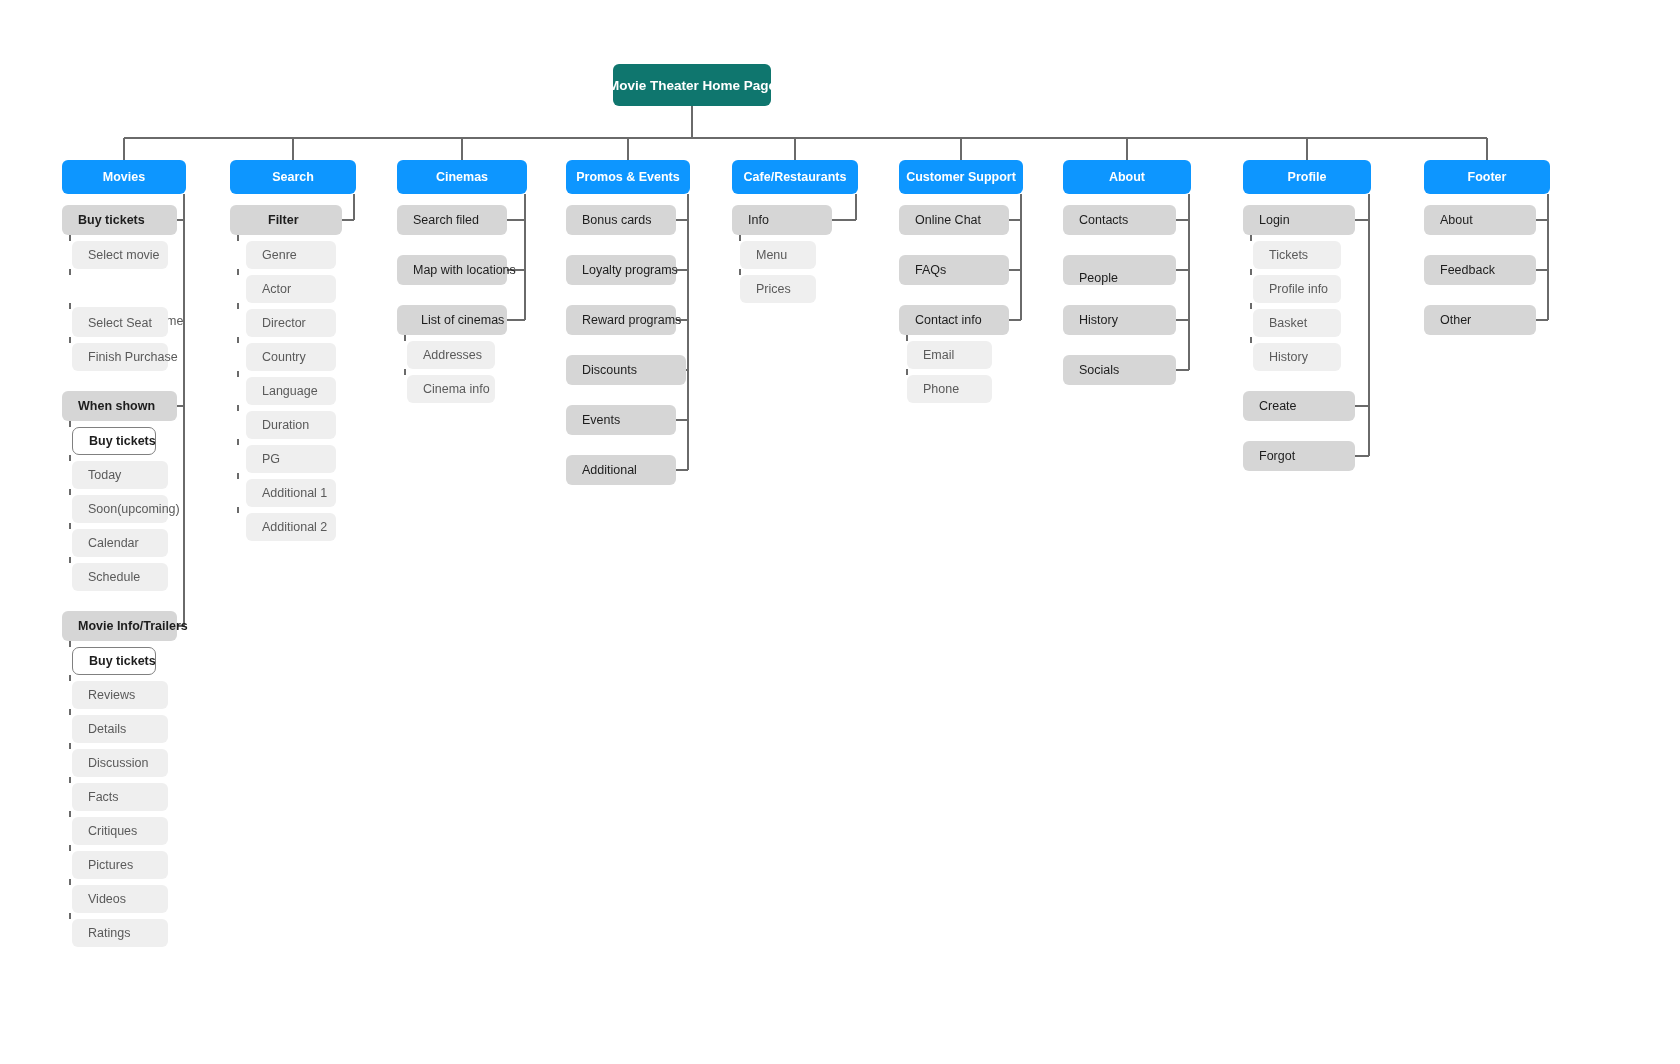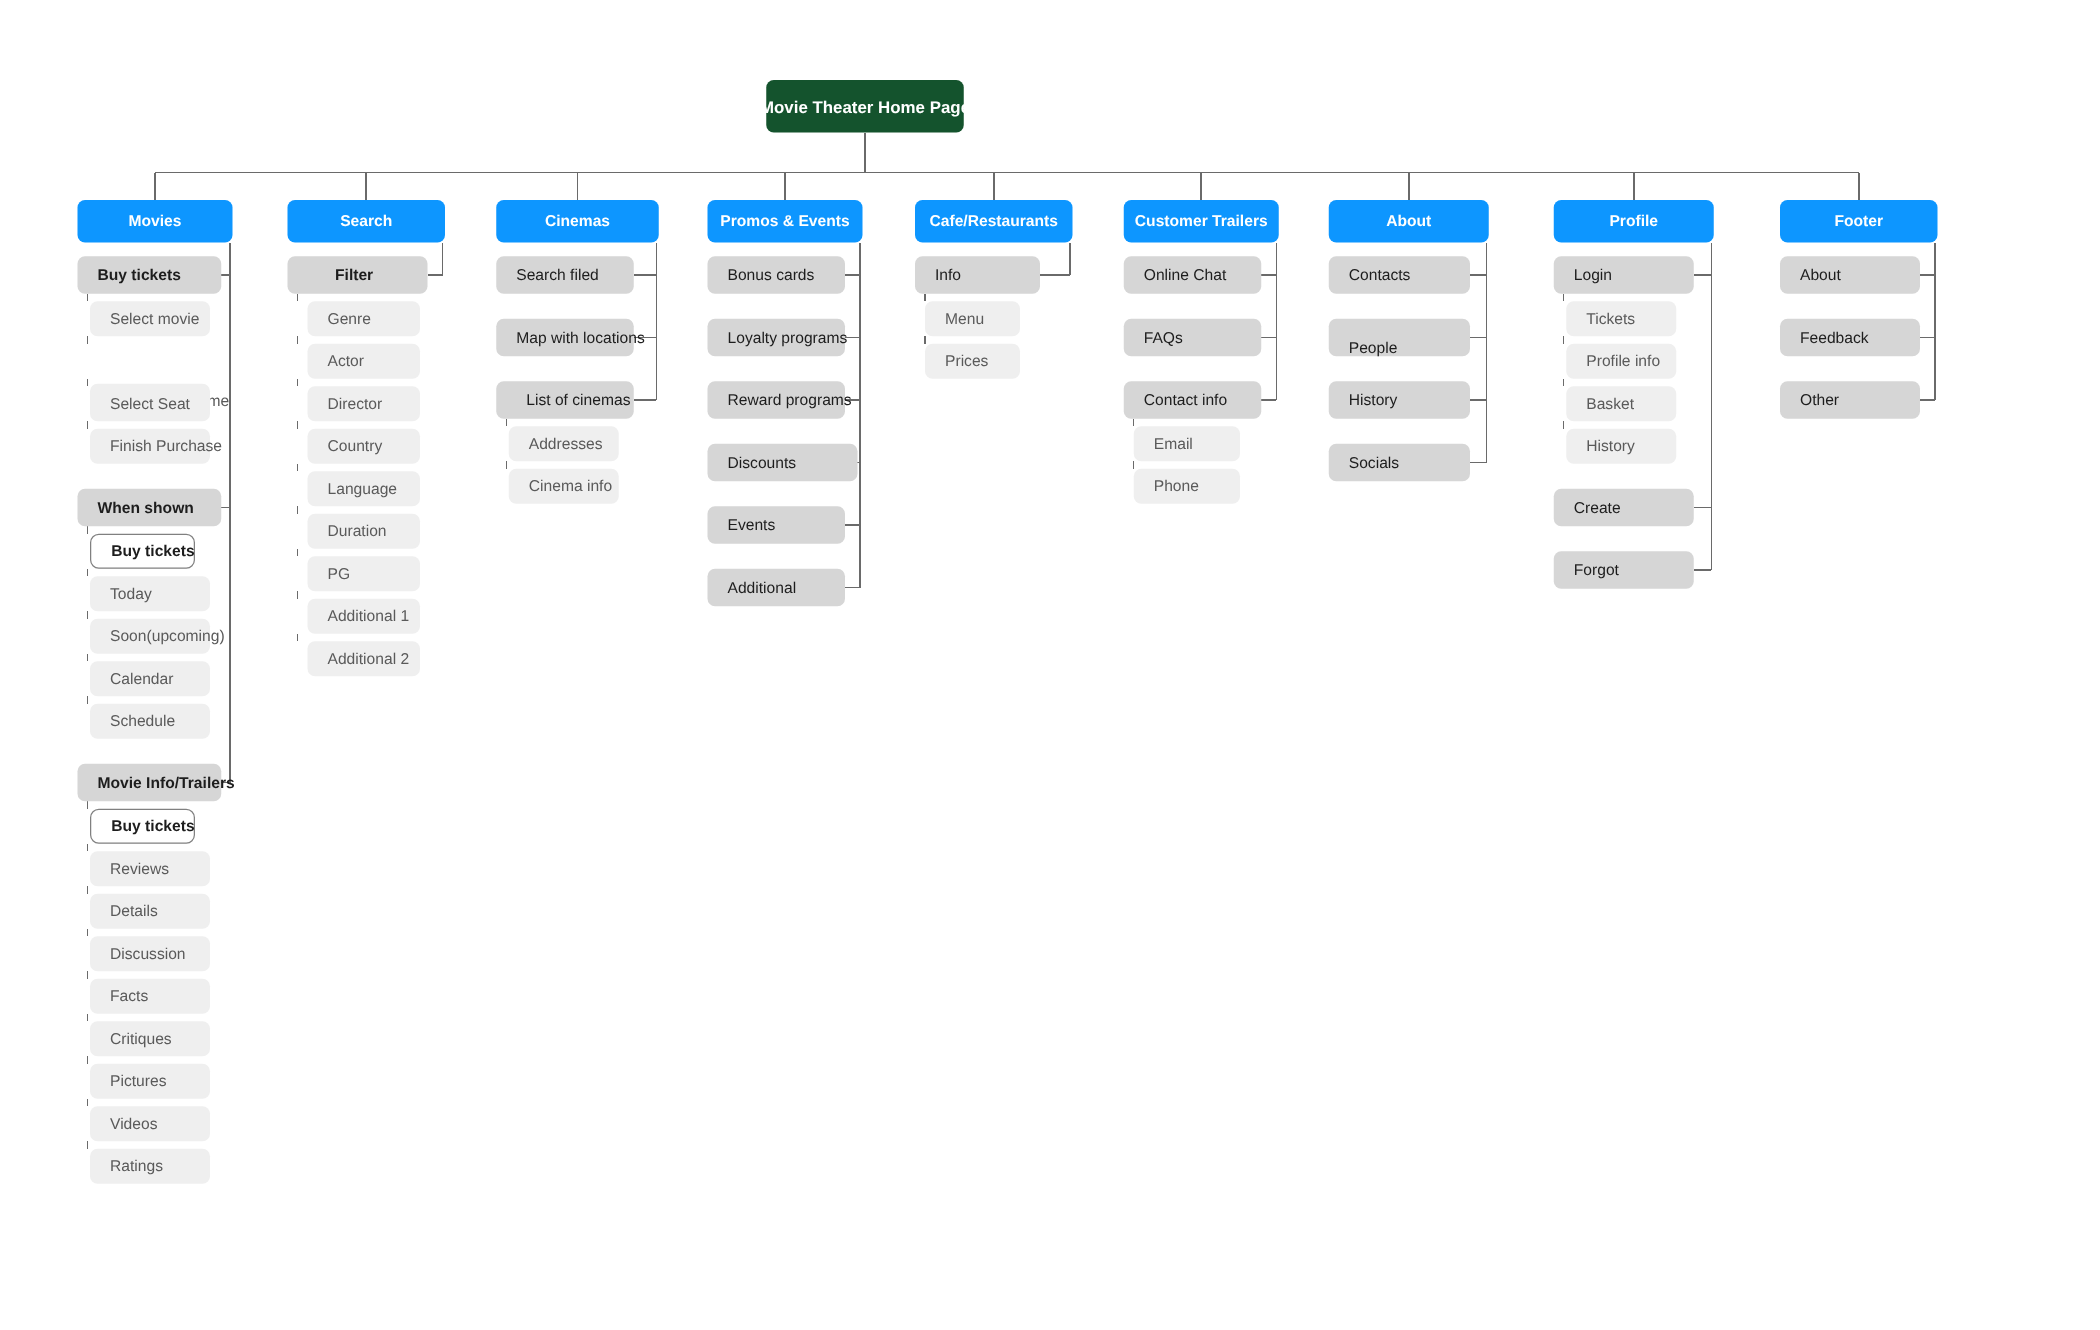--- a/index.html
+++ b/index.html
@@ -30,21 +30,21 @@
   .node {
     position: absolute;
     box-sizing: border-box;
     border-radius: 6px;
     display: flex;
     align-items: center;
     white-space: nowrap;
   }
   
   .n-root {
-    background: #14532d;
+    background: #0f766e;
     color: #ffffff;
     font-size: 13.5px;
     font-weight: bold;
     justify-content: center;
     height: 42px;
   }
   
   .n-section {
     background: #0d96ff;
     color: #ffffff;
@@ -320,21 +320,21 @@
       <div class="node n-l1" style="left: 732px; top: 205px; width: 100px;">
         <span>Info</span>
       </div>
       <div class="node n-l2" style="left: 740px; top: 241px; width: 76px;">
         <span>Menu</span>
       </div>
       <div class="node n-l2" style="left: 740px; top: 275px; width: 76px;">
         <span>Prices</span>
       </div>
       <div class="node n-section" style="left: 899px; top: 160px; width: 124px;">
-        <span>Customer Trailers</span>
+        <span>Customer Support</span>
       </div>
       <div class="node n-l1" style="left: 899px; top: 205px; width: 110px;">
         <span>Online Chat</span>
       </div>
       <div class="node n-l1" style="left: 899px; top: 255px; width: 110px;">
         <span>FAQs</span>
       </div>
       <div class="node n-l1" style="left: 899px; top: 305px; width: 110px;">
         <span>Contact info</span>
       </div>

